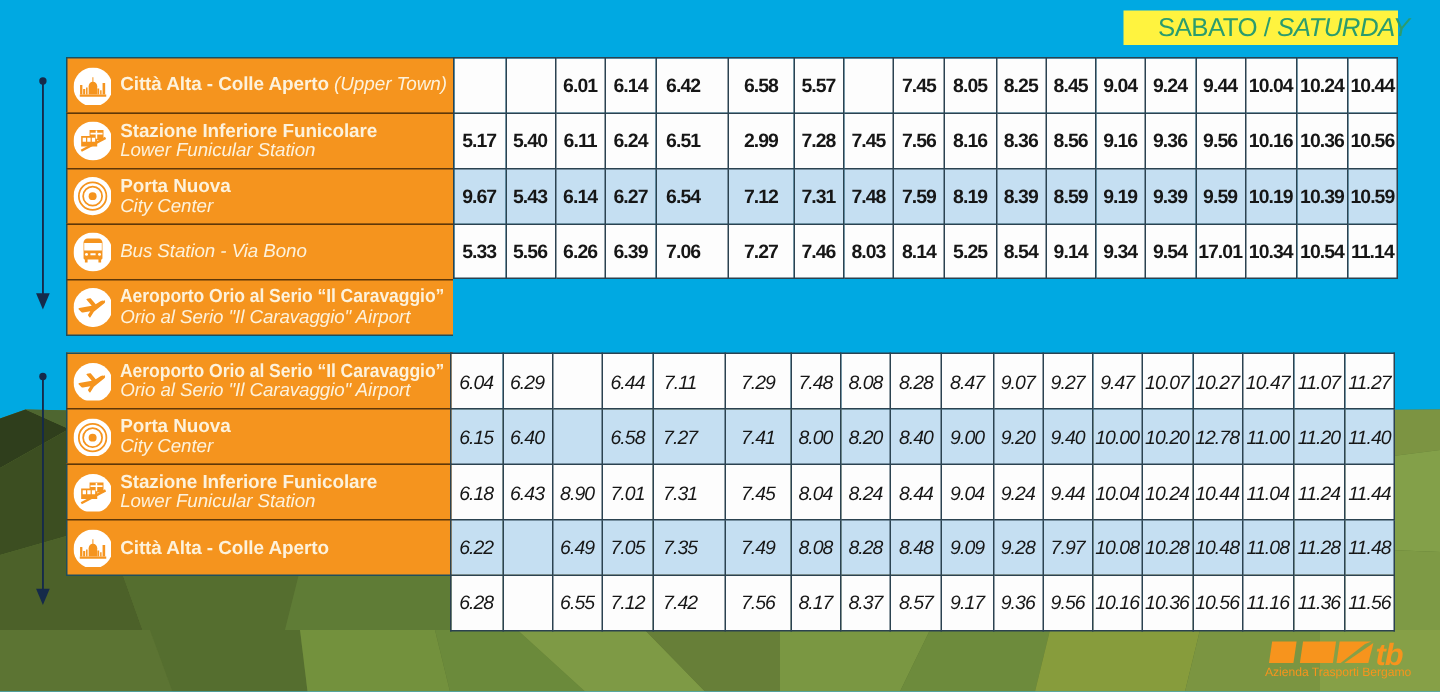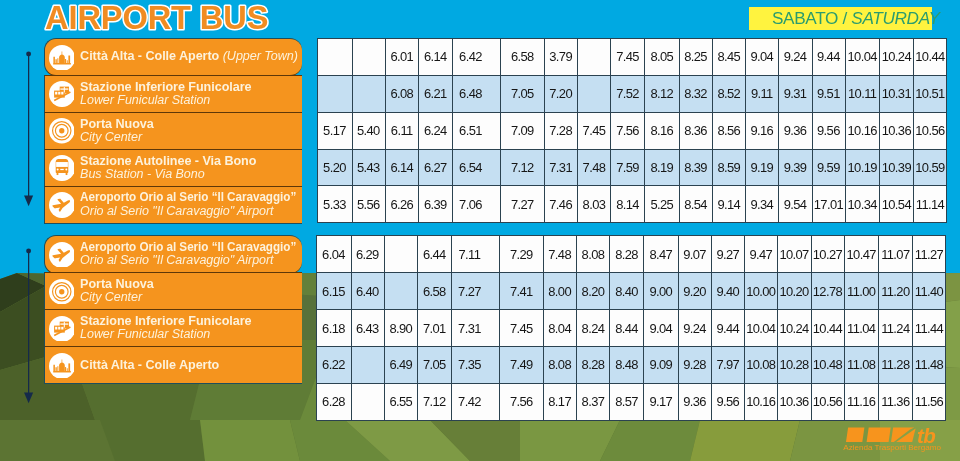--- a/index.html
+++ b/index.html
@@ -25,21 +25,21 @@
   .stoprow + .stoprow{margin-top:-1.3px;}
   .stoprow .ic{position:absolute;left:4.4px;top:5.5px;width:25.5px;height:25.5px;}
   .stoprow .tx{position:absolute;left:35.6px;top:0;right:0px;height:100%;
                display:flex;flex-direction:column;justify-content:center;}
   .stoprow .it{font-size:12.6px;font-weight:700;color:#FDF2DC;line-height:13.2px;white-space:nowrap;
                letter-spacing:-0.05px;transform-origin:0 50%;}
   .stoprow .it .inl{font-weight:400;font-style:italic;}
   .stoprow .en{font-size:12.5px;font-style:italic;font-weight:400;color:#FDF2DC;line-height:13.2px;
                white-space:nowrap;letter-spacing:-0.05px;transform-origin:0 50%;}
   .sq{transform:scaleX(0.93);}
-  .stoplist .stoprow:first-child{border-top-color:#1E4E5C;border-radius:12px;}
+  .stoplist .stoprow:first-child{border-top-color:#1E4E5C;}
   .stoplist .stoprow:last-child{border-bottom-color:#1E4E5C;}
 
   table.tt{position:absolute;border-collapse:collapse;table-layout:fixed;}
   table.tt td{border:1.3px solid #2B4250;font-size:12.95px;color:#161616;
       text-align:center;padding:0;height:35.85px;background:#FDFDFD;
       font-family:"Liberation Sans",sans-serif;letter-spacing:-0.62px;
       text-indent:-0.62px;}
   table.tt tr.alt td{background:#C5DFF2;}
   table.tt td.c4{padding-right:12px;}
 
@@ -84,25 +84,20 @@
     <path d="M345 420 L390 461 L470 461 L430 420 Z" fill="#7E9A45"></path>
     <path d="M430 420 L470 461 L520 461 L520 420 Z" fill="#677F38"></path>
     <path d="M520 420 L520 461 L600 461 L620 420 Z" fill="#7A9742"></path>
     <path d="M620 420 L600 461 L690 461 L700 420 Z" fill="#6D8B3C"></path>
     <path d="M700 420 L690 461 L790 461 L800 420 Z" fill="#879C3C"></path>
     <path d="M800 420 L790 461 L880 461 L880 420 Z" fill="#7B9541"></path>
     <path d="M880 420 L880 461 L960 461 L960 420 Z" fill="#86A047"></path>
   </g>
 </svg>
 
-<div id="title">
-  <svg width="230" height="36" viewBox="0 0 230 36">
-    <text x="3" y="28.5" font-family="Liberation Sans, sans-serif" font-size="32.6" font-weight="bold" letter-spacing="-0.1" fill="#F08C22" stroke="#FFFFFF" stroke-width="3.1" paint-order="stroke" stroke-linejoin="round">AIRPORT BUS</text>
-  </svg>
-</div>
 
 <div id="daybadge">
   <span class="inner"><span class="it">SABATO</span> <span class="sep">/</span> <span class="en">SATURDAY</span></span>
 </div>
 
 <div class="arrowbox" style="left:21px;top:49.0px;">
   <svg width="18" height="170" viewBox="0 0 18 170">
         <circle cx="7.6" cy="5" r="2.45" fill="#152A4A"></circle>
         <rect x="7.0" y="5" width="1.25" height="147.5" fill="#152A4A"></rect>
         <path d="M3.05 146.5 L12.15 146.5 L7.6 157.3 Z" fill="#152A4A"></path>
@@ -170,38 +165,37 @@
 <path d="M16.3 17.2h1.75v2.45H16.3z"></path>
 </g>
 <g fill="#FFFFFF">
 <path d="M7.0 6.9h11.5v4.8H7.0z"></path>
 <circle cx="8.5" cy="14.3" r="0.95"></circle>
 <circle cx="17.0" cy="14.3" r="0.95"></circle>
 <path d="M11.05 13.6h3.4v1.2h-3.4z"></path>
 </g>
         </svg>
     <div class="tx">
-      <div class="it">Stazione Autolinee - Via Bono</div>
       <div class="en">Bus Station - Via Bono</div>
     </div>
   </div>
   <div class="stoprow">
     <svg class="ic" viewBox="0 0 25 25">
           <circle cx="12.75" cy="12.75" r="12.75" fill="#FFFFFF"></circle>
 <g fill="#F5941E">
 <path d="M19.9 7.6c1.0 0.6 1.05 1.85 0.1 2.6 L13.3 15.6 l-2.25 3.45c-0.2 0.3-0.65 0.3-0.84-0.02l-0.62-1.02c-0.14-0.23-0.14-0.52 0.01-0.75l1.38-2.06 -4.76 0.85c-0.4 0.07-0.82-0.06-1.12-0.35l-1.64-1.62c-0.33-0.33-0.16-0.9 0.3-0.98l8.17-1.48 -3.37-3.86c-0.25-0.29-0.08-0.75 0.31-0.8l1.87-0.25c0.29-0.04 0.57 0.07 0.76 0.3l3.02 3.55 3.08-1.85c1.1-0.66 2.08-0.68 2.57-0.11z"></path>
 </g>
         </svg>
     <div class="tx">
       <div class="it sq">Aeroporto Orio al Serio “Il Caravaggio”</div>
       <div class="en">Orio al Serio "Il Caravaggio" Airport</div>
     </div>
   </div>
 </div>
-<table class="tt" style="left:317px;top:38.0px;">
+<table class="tt" style="left:302.0px;top:38.0px;font-weight:bold;">
   <colgroup>
         <col style="width:34.5px">
         <col style="width:33.3px">
         <col style="width:33.5px">
         <col style="width:33.7px">
         <col style="width:48.5px">
         <col style="width:43.2px">
         <col style="width:33.5px">
         <col style="width:33.2px">
         <col style="width:34.1px">
@@ -216,75 +210,55 @@
         <col style="width:33.1px">
       </colgroup>
   <tbody>
         <tr>
           <td></td>
           <td></td>
           <td>6.01</td>
           <td>6.14</td>
           <td class="c4">6.42</td>
           <td>6.58</td>
-          <td>3.79</td>
+          <td>5.57</td>
           <td></td>
           <td>7.45</td>
           <td>8.05</td>
           <td>8.25</td>
           <td>8.45</td>
           <td>9.04</td>
           <td>9.24</td>
           <td>9.44</td>
           <td>10.04</td>
           <td>10.24</td>
           <td>10.44</td>
         </tr>
-  <tr class="alt">
-          <td></td>
-          <td></td>
-          <td>6.08</td>
-          <td>6.21</td>
-          <td class="c4">6.48</td>
-          <td>7.05</td>
-          <td>7.20</td>
-          <td></td>
-          <td>7.52</td>
-          <td>8.12</td>
-          <td>8.32</td>
-          <td>8.52</td>
-          <td>9.11</td>
-          <td>9.31</td>
-          <td>9.51</td>
-          <td>10.11</td>
-          <td>10.31</td>
-          <td>10.51</td>
-        </tr>
   <tr>
           <td>5.17</td>
           <td>5.40</td>
           <td>6.11</td>
           <td>6.24</td>
           <td class="c4">6.51</td>
-          <td>7.09</td>
+          <td>2.99</td>
           <td>7.28</td>
           <td>7.45</td>
           <td>7.56</td>
           <td>8.16</td>
           <td>8.36</td>
           <td>8.56</td>
           <td>9.16</td>
           <td>9.36</td>
           <td>9.56</td>
           <td>10.16</td>
           <td>10.36</td>
           <td>10.56</td>
         </tr>
   <tr class="alt">
-          <td>5.20</td>
+          <td>9.67</td>
           <td>5.43</td>
           <td>6.14</td>
           <td>6.27</td>
           <td class="c4">6.54</td>
           <td>7.12</td>
           <td>7.31</td>
           <td>7.48</td>
           <td>7.59</td>
           <td>8.19</td>
           <td>8.39</td>
@@ -385,21 +359,21 @@
 <path d="M15.6 13.8h1.2v3.9h-1.2z"></path>
 <path d="M17.4 14.9h0.95v2.8h-0.95z"></path>
 <path d="M19.0 10.2h1.7v7.5h-1.7z"></path>
 </g>
         </svg>
     <div class="tx">
       <div class="it"><span>Città Alta - Colle Aperto</span> <span class="inl"></span></div>
     </div>
   </div>
 </div>
-<table class="tt" style="left:316px;top:235.4px;">
+<table class="tt" style="left:300px;top:235.4px;font-style:italic;">
   <colgroup>
         <col style="width:34.5px">
         <col style="width:33.3px">
         <col style="width:33.5px">
         <col style="width:33.7px">
         <col style="width:48.5px">
         <col style="width:43.2px">
         <col style="width:33.5px">
         <col style="width:33.2px">
         <col style="width:34.1px">

